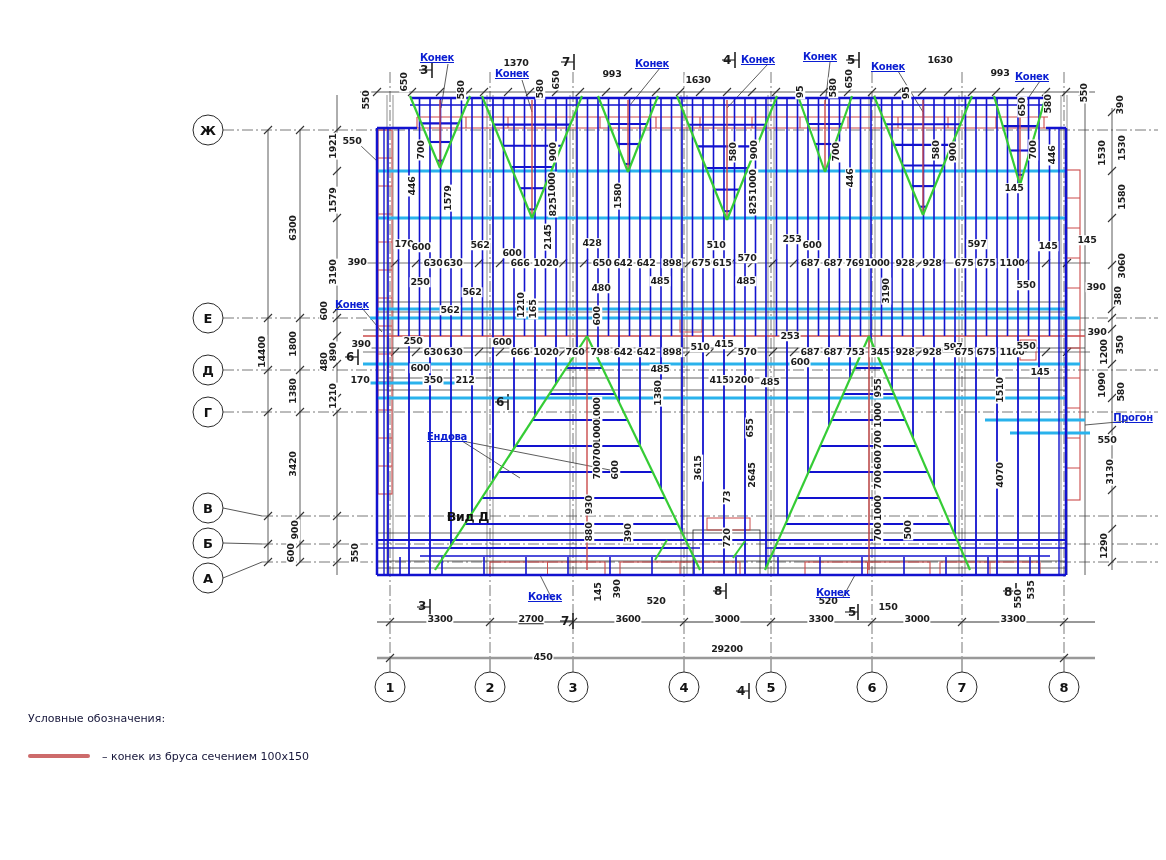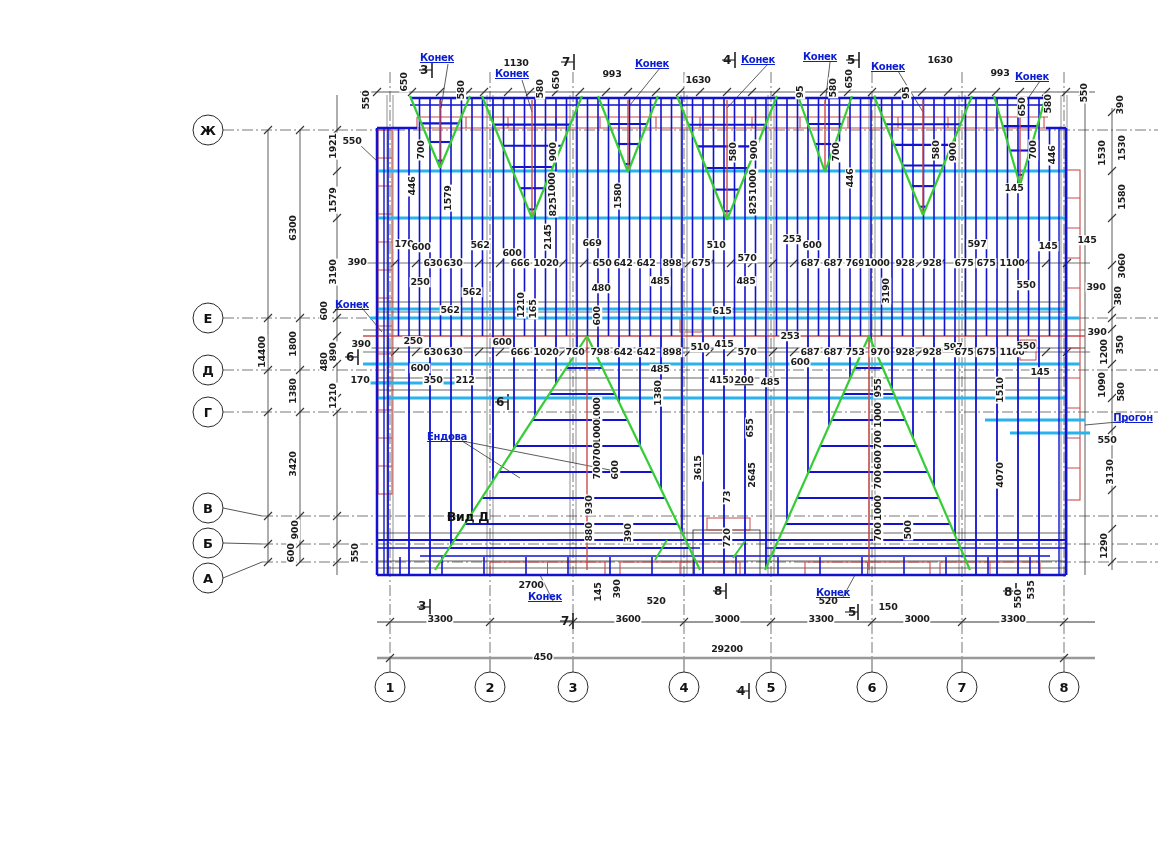--- a/index.html
+++ b/index.html
@@ -546,21 +546,21 @@
       <div class="axis-circle" style="left: 684px; top: 687px;">4</div>
       <div class="axis-circle" style="left: 771px; top: 687px;">5</div>
       <div class="axis-circle" style="left: 872px; top: 687px;">6</div>
       <div class="axis-circle" style="left: 962px; top: 687px;">7</div>
       <div class="axis-circle" style="left: 1064px; top: 687px;">8</div>
     </div>
   <div id="anns">
       <span class="ann v" style="left: 366px; top: 100px;">550</span>
       <span class="ann v" style="left: 404px; top: 82px;">650</span>
       <span class="ann v" style="left: 461px; top: 90px;">580</span>
-      <span class="ann" style="left: 516px; top: 63px;">1130</span>
+      <span class="ann" style="left: 516px; top: 63px;">1370</span>
       <span class="ann b" style="left: 437px; top: 58px;">Конек</span>
       <span class="ann b" style="left: 512px; top: 74px;">Конек</span>
       <span class="ann v" style="left: 540px; top: 89px;">580</span>
       <span class="ann v" style="left: 556px; top: 80px;">650</span>
       <span class="ann" style="left: 612px; top: 74px;">993</span>
       <span class="ann b" style="left: 652px; top: 64px;">Конек</span>
       <span class="ann" style="left: 698px; top: 80px;">1630</span>
       <span class="ann b" style="left: 758px; top: 60px;">Конек</span>
       <span class="ann b" style="left: 820px; top: 57px;">Конек</span>
       <span class="ann v" style="left: 800px; top: 92px;">95</span>
@@ -622,33 +622,33 @@
       <span class="ann" style="left: 421px; top: 247px;">600</span>
       <span class="ann" style="left: 420px; top: 282px;">250</span>
       <span class="ann" style="left: 433px; top: 263px;">630</span>
       <span class="ann" style="left: 453px; top: 263px;">630</span>
       <span class="ann" style="left: 480px; top: 245px;">562</span>
       <span class="ann" style="left: 472px; top: 292px;">562</span>
       <span class="ann" style="left: 450px; top: 310px;">562</span>
       <span class="ann" style="left: 512px; top: 253px;">600</span>
       <span class="ann" style="left: 520px; top: 263px;">666</span>
       <span class="ann" style="left: 546px; top: 263px;">1020</span>
-      <span class="ann" style="left: 592px; top: 243px;">669</span>
+      <span class="ann" style="left: 592px; top: 243px;">428</span>
       <span class="ann" style="left: 602px; top: 263px;">650</span>
       <span class="ann" style="left: 623px; top: 263px;">642</span>
       <span class="ann" style="left: 646px; top: 263px;">642</span>
       <span class="ann" style="left: 672px; top: 263px;">898</span>
       <span class="ann" style="left: 601px; top: 288px;">480</span>
       <span class="ann" style="left: 660px; top: 281px;">485</span>
       <span class="ann v" style="left: 521px; top: 305px;">1210</span>
       <span class="ann v" style="left: 533px; top: 309px;">165</span>
       <span class="ann v" style="left: 597px; top: 316px;">600</span>
       <span class="ann" style="left: 716px; top: 245px;">510</span>
       <span class="ann" style="left: 701px; top: 263px;">675</span>
-      <span class="ann" style="left: 722px; top: 263px; margin-top: 48px;">615</span>
+      <span class="ann" style="left: 722px; top: 263px;">615</span>
       <span class="ann" style="left: 747px; top: 258px;">570</span>
       <span class="ann" style="left: 746px; top: 281px;">485</span>
       <span class="ann" style="left: 792px; top: 239px;">253</span>
       <span class="ann" style="left: 812px; top: 245px;">600</span>
       <span class="ann" style="left: 810px; top: 263px;">687</span>
       <span class="ann" style="left: 833px; top: 263px;">687</span>
       <span class="ann" style="left: 855px; top: 263px;">769</span>
       <span class="ann" style="left: 877px; top: 263px;">1000</span>
       <span class="ann" style="left: 905px; top: 263px;">928</span>
       <span class="ann" style="left: 932px; top: 263px;">928</span>
@@ -670,27 +670,27 @@
       <span class="ann" style="left: 600px; top: 352px;">798</span>
       <span class="ann" style="left: 623px; top: 352px;">642</span>
       <span class="ann" style="left: 646px; top: 352px;">642</span>
       <span class="ann" style="left: 672px; top: 352px;">898</span>
       <span class="ann" style="left: 660px; top: 369px;">485</span>
       <span class="ann" style="left: 700px; top: 347px;">510</span>
       <span class="ann" style="left: 724px; top: 344px;">415</span>
       <span class="ann" style="left: 747px; top: 352px;">570</span>
       <span class="ann" style="left: 724px; top: 380px;">260</span>
       <span class="ann" style="left: 719px; top: 380px;">415</span>
-      <span class="ann" style="left: 744px; top: 380px; text-decoration: underline;">200</span>
+      <span class="ann" style="left: 744px; top: 380px;">200</span>
       <span class="ann" style="left: 770px; top: 382px;">485</span>
       <span class="ann" style="left: 790px; top: 336px;">253</span>
       <span class="ann" style="left: 810px; top: 352px;">687</span>
       <span class="ann" style="left: 833px; top: 352px;">687</span>
       <span class="ann" style="left: 855px; top: 352px;">753</span>
-      <span class="ann" style="left: 880px; top: 352px;">970</span>
+      <span class="ann" style="left: 880px; top: 352px;">345</span>
       <span class="ann" style="left: 905px; top: 352px;">928</span>
       <span class="ann" style="left: 932px; top: 352px;">928</span>
       <span class="ann" style="left: 953px; top: 347px;">597</span>
       <span class="ann" style="left: 964px; top: 352px;">675</span>
       <span class="ann" style="left: 986px; top: 352px;">675</span>
       <span class="ann" style="left: 1012px; top: 352px;">1100</span>
       <span class="ann" style="left: 1026px; top: 346px;">550</span>
       <span class="ann" style="left: 1040px; top: 372px;">145</span>
       <span class="ann" style="left: 800px; top: 362px;">600</span>
       <span class="ann" style="left: 420px; top: 368px;">600</span>
@@ -748,26 +748,31 @@
       <span class="ann b" style="left: 833px; top: 593px;">Конек</span>
       <span class="ann s" style="left: 852px; top: 612px;">5</span>
       <span class="ann" style="left: 888px; top: 607px;">150</span>
       <span class="ann v" style="left: 1031px; top: 590px;">535</span>
       <span class="ann s" style="left: 1008px; top: 592px;">8</span>
       <span class="ann v" style="left: 1018px; top: 599px;">550</span>
       <span class="ann s" style="left: 422px; top: 606px;">3</span>
       <span class="ann s" style="left: 565px; top: 621px;">7</span>
       <span class="ann s" style="left: 741px; top: 691px;">4</span>
       <span class="ann" style="left: 440px; top: 619px;">3300</span>
-      <span class="ann" style="left: 531px; top: 585px;">2700</span>
+      <span class="ann" style="left: 531px; top: 619px; text-decoration: underline;">2700</span>
       <span class="ann" style="left: 628px; top: 619px;">3600</span>
       <span class="ann" style="left: 727px; top: 619px;">3000</span>
       <span class="ann" style="left: 821px; top: 619px;">3300</span>
       <span class="ann" style="left: 917px; top: 619px;">3000</span>
       <span class="ann" style="left: 1013px; top: 619px;">3300</span>
       <span class="ann" style="left: 543px; top: 657px;">450</span>
       <span class="ann" style="left: 727px; top: 649px;">29200</span>
     </div>
   <div class="legend">
+    <div class="legend-heading">Условные обозначения:</div>
     <div id="legend-rows">
+        <div class="legend-row">
+          <div class="legend-swatch" style="background: rgb(205, 107, 107);"></div>
+          <span class="legend-label">– конек из бруса сечением 100х150</span>
+        </div>
       </div>
   </div>
 </div>
 
 </body></html>

